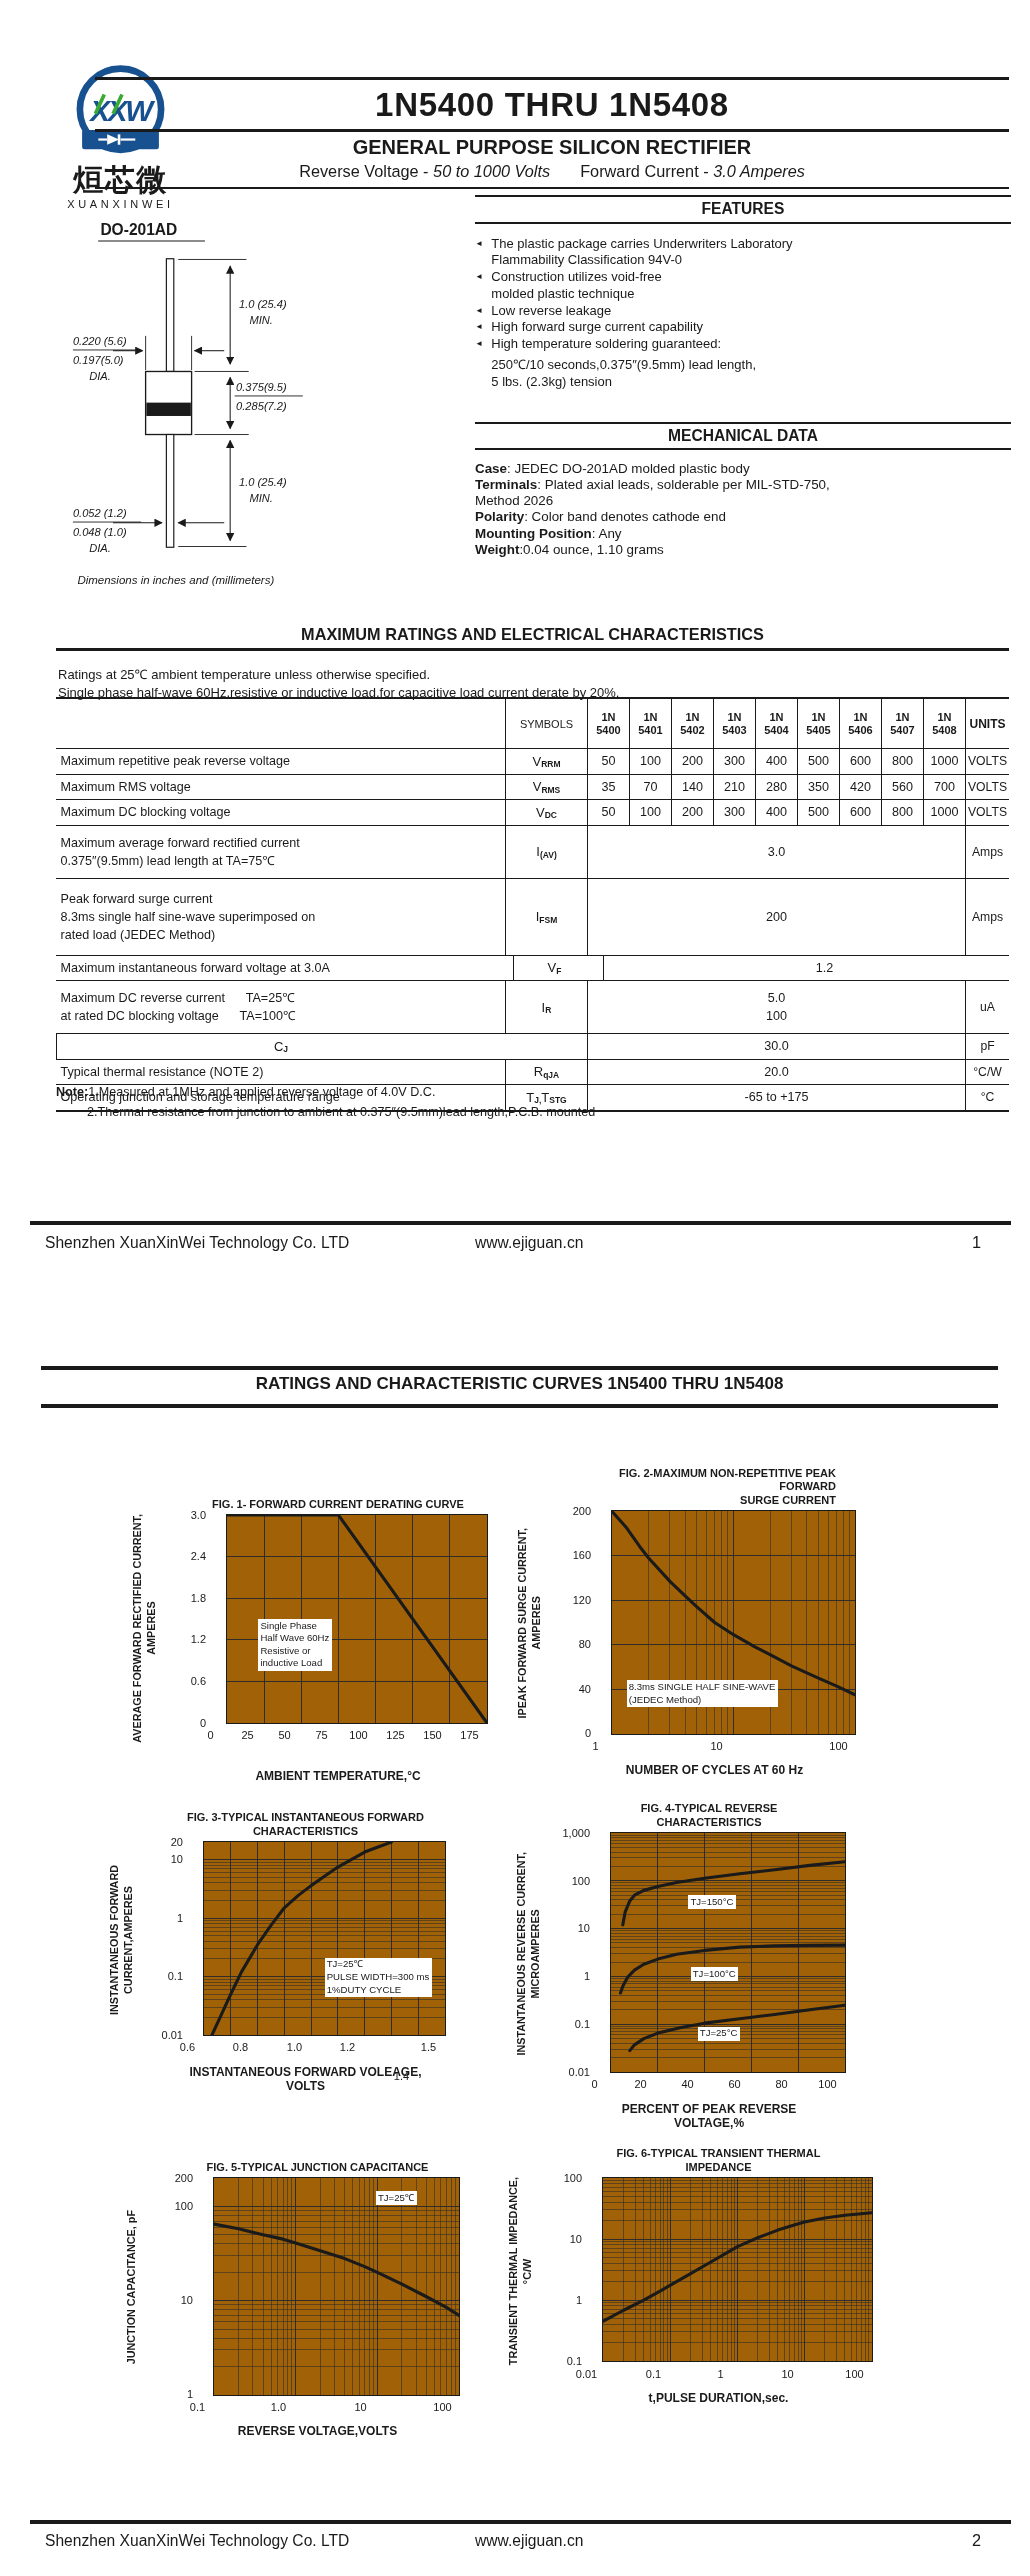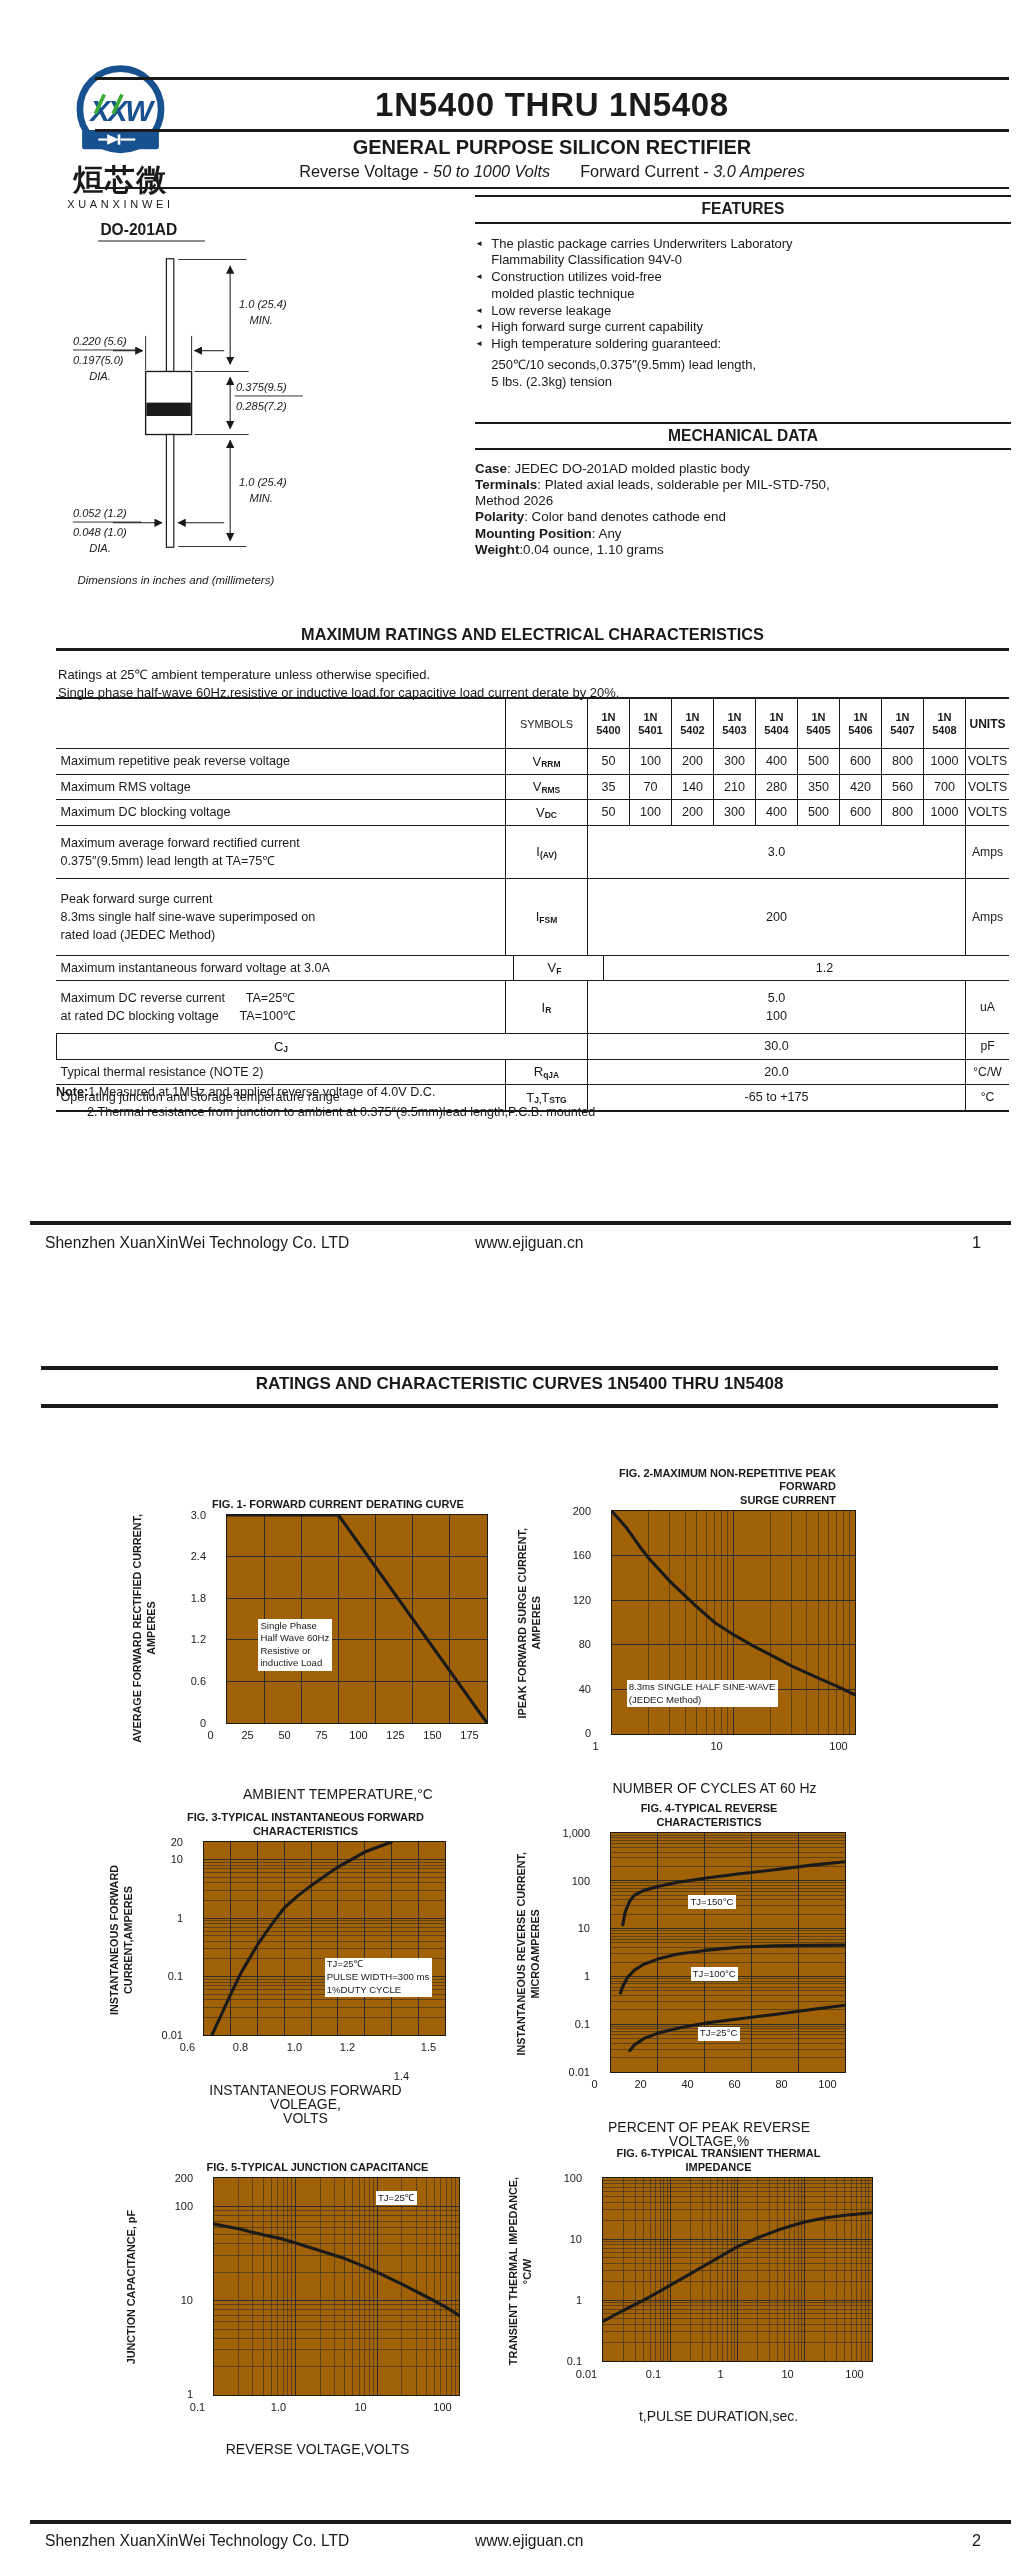--- a/index.html
+++ b/index.html
@@ -75,21 +75,21 @@
              display:flex;align-items:flex-end;justify-content:center;height:31px;margin-left:80px;}
   .fig-body{display:flex;align-items:stretch;margin-top:3px;}
   .ylab{width:33px;flex:none;display:flex;align-items:center;justify-content:center;padding-bottom:22px;}
   .ylab span{writing-mode:vertical-rl;transform:rotate(180deg);white-space:pre-line;text-align:center;
              font-weight:700;font-size:10.8px;line-height:1.3;}
   .plotwrap{position:relative;}
   .plot{position:absolute;left:47px;top:0;border:1.5px solid #1a1a1a;background:#a16207;margin-left:18px;}
   .xtick{position:absolute;width:45px;text-align:center;font-size:11px;}
   .ytick{position:absolute;width:42px;text-align:right;font-size:11px;}
   .anno{position:absolute;background:#fff;font-size:9.6px;line-height:12.6px;padding:0.7px 2.2px;white-space:pre;}
-  .xlab{font-weight:400;font-size:14px;text-align:center;margin-left:80px;margin-top:22px;white-space:pre-line;line-height:14px;}
+  .xlab{font-weight:700;font-size:12px;text-align:center;margin-left:80px;margin-top:4px;white-space:pre-line;line-height:14px;}
 </style>
 </head>
 <body>
 
 <div class="page">
 
   <div class="logo">
     <svg width="163" height="96" viewBox="0 0 220 130">
       <circle cx="110" cy="64" r="55" fill="#ffffff" stroke="#17518f" stroke-width="9"></circle>
       <text x="110" y="80" text-anchor="middle" font-size="40" font-style="italic" font-weight="900" fill="#17518f" letter-spacing="-3">XXW</text>

